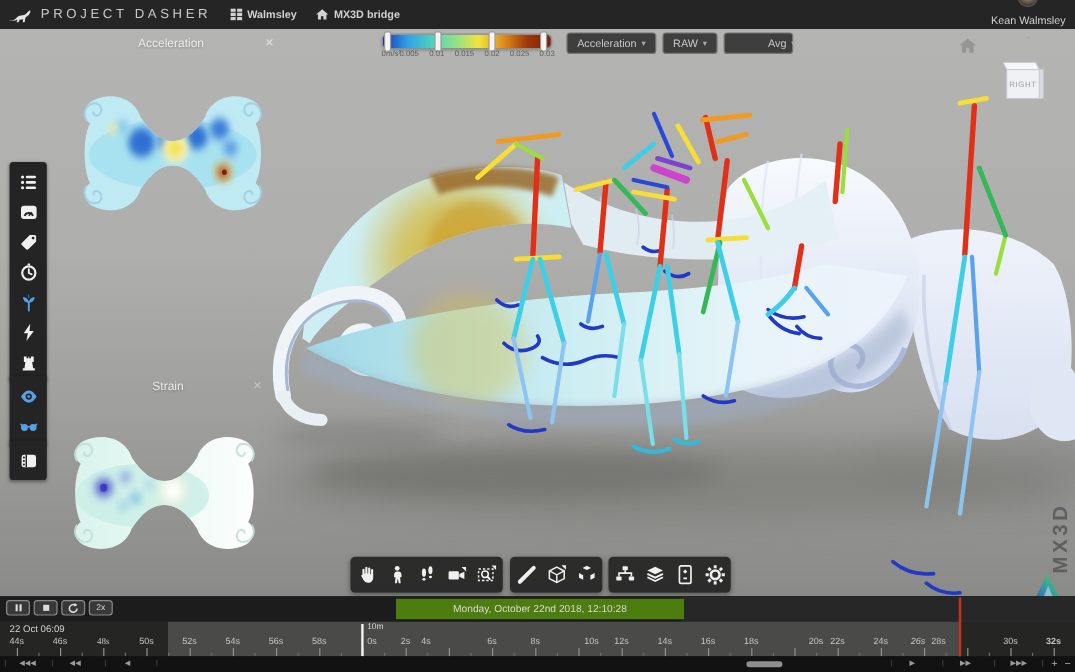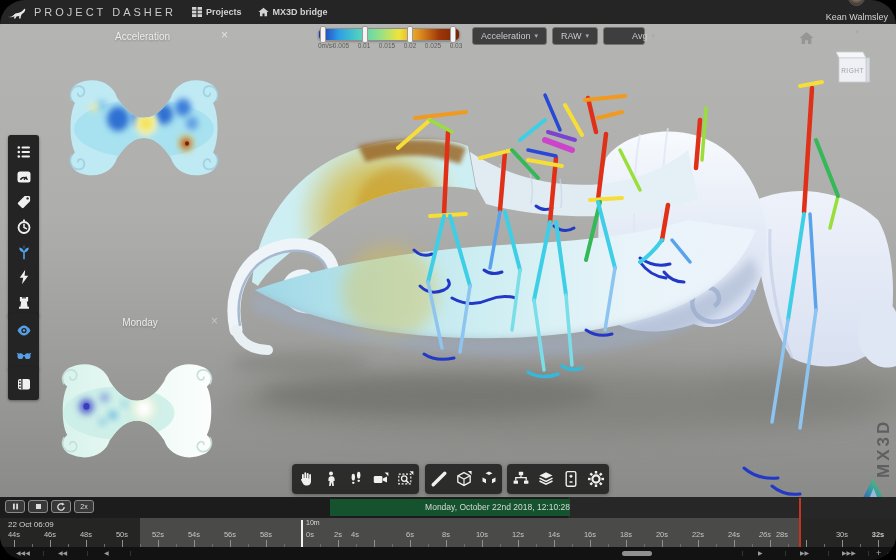--- a/index.html
+++ b/index.html
@@ -1,16 +1,16 @@
 <!DOCTYPE html>
 <html><head>
 <meta charset="utf-8">
 <style>
   html,body{margin:0;padding:0;background:#000;}
-  #app{position:relative;width:896px;height:560px;overflow:hidden;font-family:"Liberation Sans",sans-serif;border-radius:25px;-webkit-font-smoothing:antialiased;}
+  #app{position:relative;width:896px;height:560px;overflow:hidden;font-family:"Liberation Sans",sans-serif;-webkit-font-smoothing:antialiased;}
   
   #topbar{position:absolute;left:0;top:0;width:896px;height:24px;background:#252525;display:flex;align-items:center;z-index:40;}
   #brand{color:#c9c9c9;font-size:11px;letter-spacing:3px;margin-left:6px;font-weight:400;}
   .nav-item{display:flex;align-items:center;gap:4px;color:#d2d2d2;font-size:9px;font-weight:bold;margin-left:16px;cursor:pointer;}
   #user{margin-left:auto;display:flex;align-items:center;gap:6px;margin-right:8px;color:#d2d2d2;font-size:9px;flex-direction:column;}
   #avatar{width:15px;height:15px;border-radius:50%;background:radial-gradient(circle at 50% 35%,#8a7a66 0 35%,#4a4038 70%,#2e2a26);border:1px solid #555;}
   
   #viewport{position:absolute;left:0;top:24px;width:896px;height:473px;background:linear-gradient(180deg,#b4b4b2 0%,#aeaeac 40%,#9c9c9a 72%,#8a8a88 100%);overflow:hidden;}
   #scene{position:absolute;left:0;top:0;}
   
@@ -34,21 +34,21 @@
   #watermark{position:absolute;left:874px;top:454px;width:18px;transform:rotate(-90deg);transform-origin:0 0;color:#57575a;font-size:17px;font-weight:bold;letter-spacing:3px;opacity:.85;white-space:nowrap;}
   #brandmark{position:absolute;left:860px;top:452px;}
   
   .tool-group{position:absolute;top:440px;height:30px;background:rgba(40,40,40,.96);border-radius:4px;display:flex;align-items:center;justify-content:center;gap:7px;padding:0 5px;box-sizing:border-box;box-shadow:0 1px 4px rgba(0,0,0,.35);z-index:30;}
   .tool-btn{width:18px;height:18px;display:flex;align-items:center;justify-content:center;cursor:pointer;}
   
   #tl-row1{position:absolute;left:0;top:497px;width:896px;height:21px;background:#1c1c1c;z-index:10;}
   #tl-row1-right{position:absolute;left:568px;top:0;width:328px;height:21px;background:#272727;}
   #playback{position:absolute;left:5px;top:3px;display:flex;gap:3px;}
   .pb-btn{width:20px;height:13px;background:#383838;border:1px solid #8a8a8a;border-radius:3px;display:flex;align-items:center;justify-content:center;color:#ddd;font-size:7px;cursor:pointer;box-sizing:border-box;}
-  #date-pill{position:absolute;left:330px;top:2px;width:240px;height:17px;background:#14532d;color:#d8d8d8;font-size:8.5px;text-align:right;line-height:17px;}
+  #date-pill{position:absolute;left:330px;top:2px;width:240px;height:17px;background:#4d7c0f;color:#d8d8d8;font-size:8.5px;text-align:center;line-height:17px;}
   #tick-row{position:absolute;left:0;top:518px;width:896px;height:29px;background:#4a4a48;overflow:hidden;z-index:10;}
   .tl-dark{position:absolute;top:0;height:29px;background:rgba(14,14,14,.60);z-index:1;}
   .tlab{position:absolute;top:12px;transform:translateX(-50%);font-size:7.5px;color:#c6c6c4;z-index:3;}
   .tmaj{position:absolute;bottom:0;width:1px;height:7px;background:#90908e;z-index:2;}
   .tmin{position:absolute;bottom:0;width:1px;height:3px;background:#6c6c6a;z-index:2;}
   #window-label{position:absolute;left:8px;top:2px;font-size:8px;color:#d2d2d0;z-index:4;}
   #zero-line{position:absolute;left:301px;top:2px;width:2px;height:27px;background:#f2f2f0;z-index:3;}
   #zero-minute{position:absolute;left:306px;top:1px;font-size:7px;color:#d8d8d6;z-index:3;}
   #cursor{position:absolute;left:799px;top:498px;width:2px;height:49px;z-index:20;}
   #scrub-row{position:absolute;left:0;top:547px;width:896px;height:13px;background:#121212;z-index:10;}
@@ -71,21 +71,21 @@
       <svg width="10" height="10" viewBox="0 0 10 10">
           <g fill="#d2d2d2">
             <rect x="0" y="0" width="4.4" height="2.8"></rect>
             <rect x="5.6" y="0" width="4.4" height="2.8"></rect>
             <rect x="0" y="3.6" width="4.4" height="2.8"></rect>
             <rect x="5.6" y="3.6" width="4.4" height="2.8"></rect>
             <rect x="0" y="7.2" width="4.4" height="2.8"></rect>
             <rect x="5.6" y="7.2" width="4.4" height="2.8"></rect>
           </g>
         </svg>
-      <span>Projects</span>
+      <span>Walmsley</span>
     </div>
     <div class="nav-item">
       <svg width="11" height="10" viewBox="0 0 14 12">
           <path fill="#d2d2d2" d="M7 .5 13.5 6h-2v5.5H8.3V8H5.7v3.5H2.5V6h-2z"></path>
         </svg>
       <span>MX3D bridge</span>
     </div>
     <div id="user">
       <div id="avatar"></div>
       <span>Kean Walmsley</span>
@@ -219,21 +219,21 @@
       </div>
 
     <div class="top-btn" style="left:472px;width:75px;">
       <span>Acceleration</span>
         <span class="caret">▾</span>
     </div>
     <div class="top-btn" style="left:552px;width:46px;">
       <span>RAW</span>
         <span class="caret">▾</span>
     </div>
-    <div class="top-btn" style="left:603px;width:42px;padding-left:39px;">
+    <div class="top-btn" style="left:603px;width:58px;padding-left:39px;">
       <span>Avg</span>
         <span class="caret">▾</span>
     </div>
 
     <div class="panel-title" style="left:60px;top:7px;width:165px;">Acceleration</div>
     <div class="panel-close" style="left:221px;top:6px;">×</div>
     <svg style="position:absolute;left:56px;top:52px;" width="176" height="108" viewBox="0 0 176 96" preserveAspectRatio="none">
       <defs>
         <clipPath id="planA">
             <path d="M21,7 C40,-1 57,7 61,19 C70,32 79,37 88,37 C97,37 106,32 115,19 C119,7 136,-1 155,7 C163,11 163,20 157,24 C163,34 163,58 157,68 C163,72 163,81 155,85 C136,93 119,85 115,73 C106,60 97,55 88,55 C79,55 70,60 61,73 C57,85 40,93 21,85 C13,81 13,72 19,68 C13,58 13,34 19,24 C13,20 13,11 21,7 Z"></path>
@@ -259,21 +259,21 @@
         <circle cx="131" cy="60" r="2" fill="#7e2004"></circle>
       </g>
       <g stroke="#9fcfe0" stroke-width="1.6" fill="none" opacity=".9">
         <path d="M16,22 C12,16 16,9 23,9 C28,9 30,14 27,17 C25,19 21,18 22,15"></path>
         <path d="M160,22 C164,16 160,9 153,9 C148,9 146,14 149,17 C151,19 155,18 154,15"></path>
         <path d="M16,70 C12,76 16,83 23,83 C28,83 30,78 27,75 C25,73 21,74 22,77"></path>
         <path d="M160,70 C164,76 160,83 153,83 C148,83 146,78 149,75 C151,73 155,74 154,77"></path>
       </g>
     </svg>
 
-    <div class="panel-title" style="left:60px;top:293px;width:160px;">Monday</div>
+    <div class="panel-title" style="left:60px;top:293px;width:160px;">Strain</div>
     <div class="panel-close" style="left:211px;top:292px;opacity:.55;">×</div>
     <svg style="position:absolute;left:48px;top:336px;" width="178" height="106" viewBox="0 0 176 96" preserveAspectRatio="none">
       <defs>
         <clipPath id="planB">
             <path d="M21,7 C40,-1 57,7 61,19 C70,32 79,37 88,37 C97,37 106,32 115,19 C119,7 136,-1 155,7 C163,11 163,20 157,24 C163,34 163,58 157,68 C163,72 163,81 155,85 C136,93 119,85 115,73 C106,60 97,55 88,55 C79,55 70,60 61,73 C57,85 40,93 21,85 C13,81 13,72 19,68 C13,58 13,34 19,24 C13,20 13,11 21,7 Z"></path>
           </clipPath>
         <linearGradient id="strainBase" x1="0" y1="0" x2="1" y2="0">
             <stop offset="0" stop-color="#d4f2ea"></stop>
             <stop offset=".55" stop-color="#eefaf6"></stop>
             <stop offset="1" stop-color="#ffffff"></stop>
@@ -548,21 +548,21 @@
     <div class="tl-dark" style="left:0;width:140px;"></div>
     <div class="tl-dark" style="left:800px;width:96px;"></div>
     <div id="window-label">22 Oct 06:09</div>
     <div id="zero-line"></div>
     <div id="zero-minute">10m</div>
   <div class="tmaj" style="left: 14px;"></div>
       <div class="tlab" style="left: 14px;">44s</div>
       <div class="tmaj" style="left: 50px;"></div>
       <div class="tlab" style="left: 50px;">46s</div>
       <div class="tmaj" style="left: 86px;"></div>
-      <div class="tlab" style="left: 86px;">48s</div>
+      <div class="tlab" style="left: 86px; font-family: Liberation Serif, serif;">48s</div>
       <div class="tmaj" style="left: 122px;"></div>
       <div class="tlab" style="left: 122px;">50s</div>
       <div class="tmaj" style="left: 158px;"></div>
       <div class="tlab" style="left: 158px;">52s</div>
       <div class="tmaj" style="left: 194px;"></div>
       <div class="tlab" style="left: 194px;">54s</div>
       <div class="tmaj" style="left: 230px;"></div>
       <div class="tlab" style="left: 230px;">56s</div>
       <div class="tmaj" style="left: 266px;"></div>
       <div class="tlab" style="left: 266px;">58s</div>
@@ -570,31 +570,31 @@
       <div class="tlab" style="left: 306px; transform: none;">0s</div>
       <div class="tmaj" style="left: 338px;"></div>
       <div class="tlab" style="left: 338px;">2s</div>
       <div class="tmaj" style="left: 374px;"></div>
       <div class="tlab" style="left: 355px;">4s</div>
       <div class="tmaj" style="left: 410px;"></div>
       <div class="tlab" style="left: 410px;">6s</div>
       <div class="tmaj" style="left: 446px;"></div>
       <div class="tlab" style="left: 446px;">8s</div>
       <div class="tmaj" style="left: 482px;"></div>
-      <div class="tlab" style="left: 482px;">10s</div>
+      <div class="tlab" style="left: 493px;">10s</div>
       <div class="tmaj" style="left: 518px;"></div>
       <div class="tlab" style="left: 518px;">12s</div>
       <div class="tmaj" style="left: 554px;"></div>
       <div class="tlab" style="left: 554px;">14s</div>
       <div class="tmaj" style="left: 590px;"></div>
       <div class="tlab" style="left: 590px;">16s</div>
       <div class="tmaj" style="left: 626px;"></div>
       <div class="tlab" style="left: 626px;">18s</div>
       <div class="tmaj" style="left: 662px;"></div>
-      <div class="tlab" style="left: 662px;">20s</div>
+      <div class="tlab" style="left: 680px;">20s</div>
       <div class="tmaj" style="left: 698px;"></div>
       <div class="tlab" style="left: 698px;">22s</div>
       <div class="tmaj" style="left: 734px;"></div>
       <div class="tlab" style="left: 734px;">24s</div>
       <div class="tmaj" style="left: 770px;"></div>
       <div class="tlab" style="left: 765px; font-style: italic;">26s</div>
       <div class="tmaj" style="left: 806px;"></div>
       <div class="tlab" style="left: 782px;">28s</div>
       <div class="tmaj" style="left: 842px;"></div>
       <div class="tlab" style="left: 842px;">30s</div>

